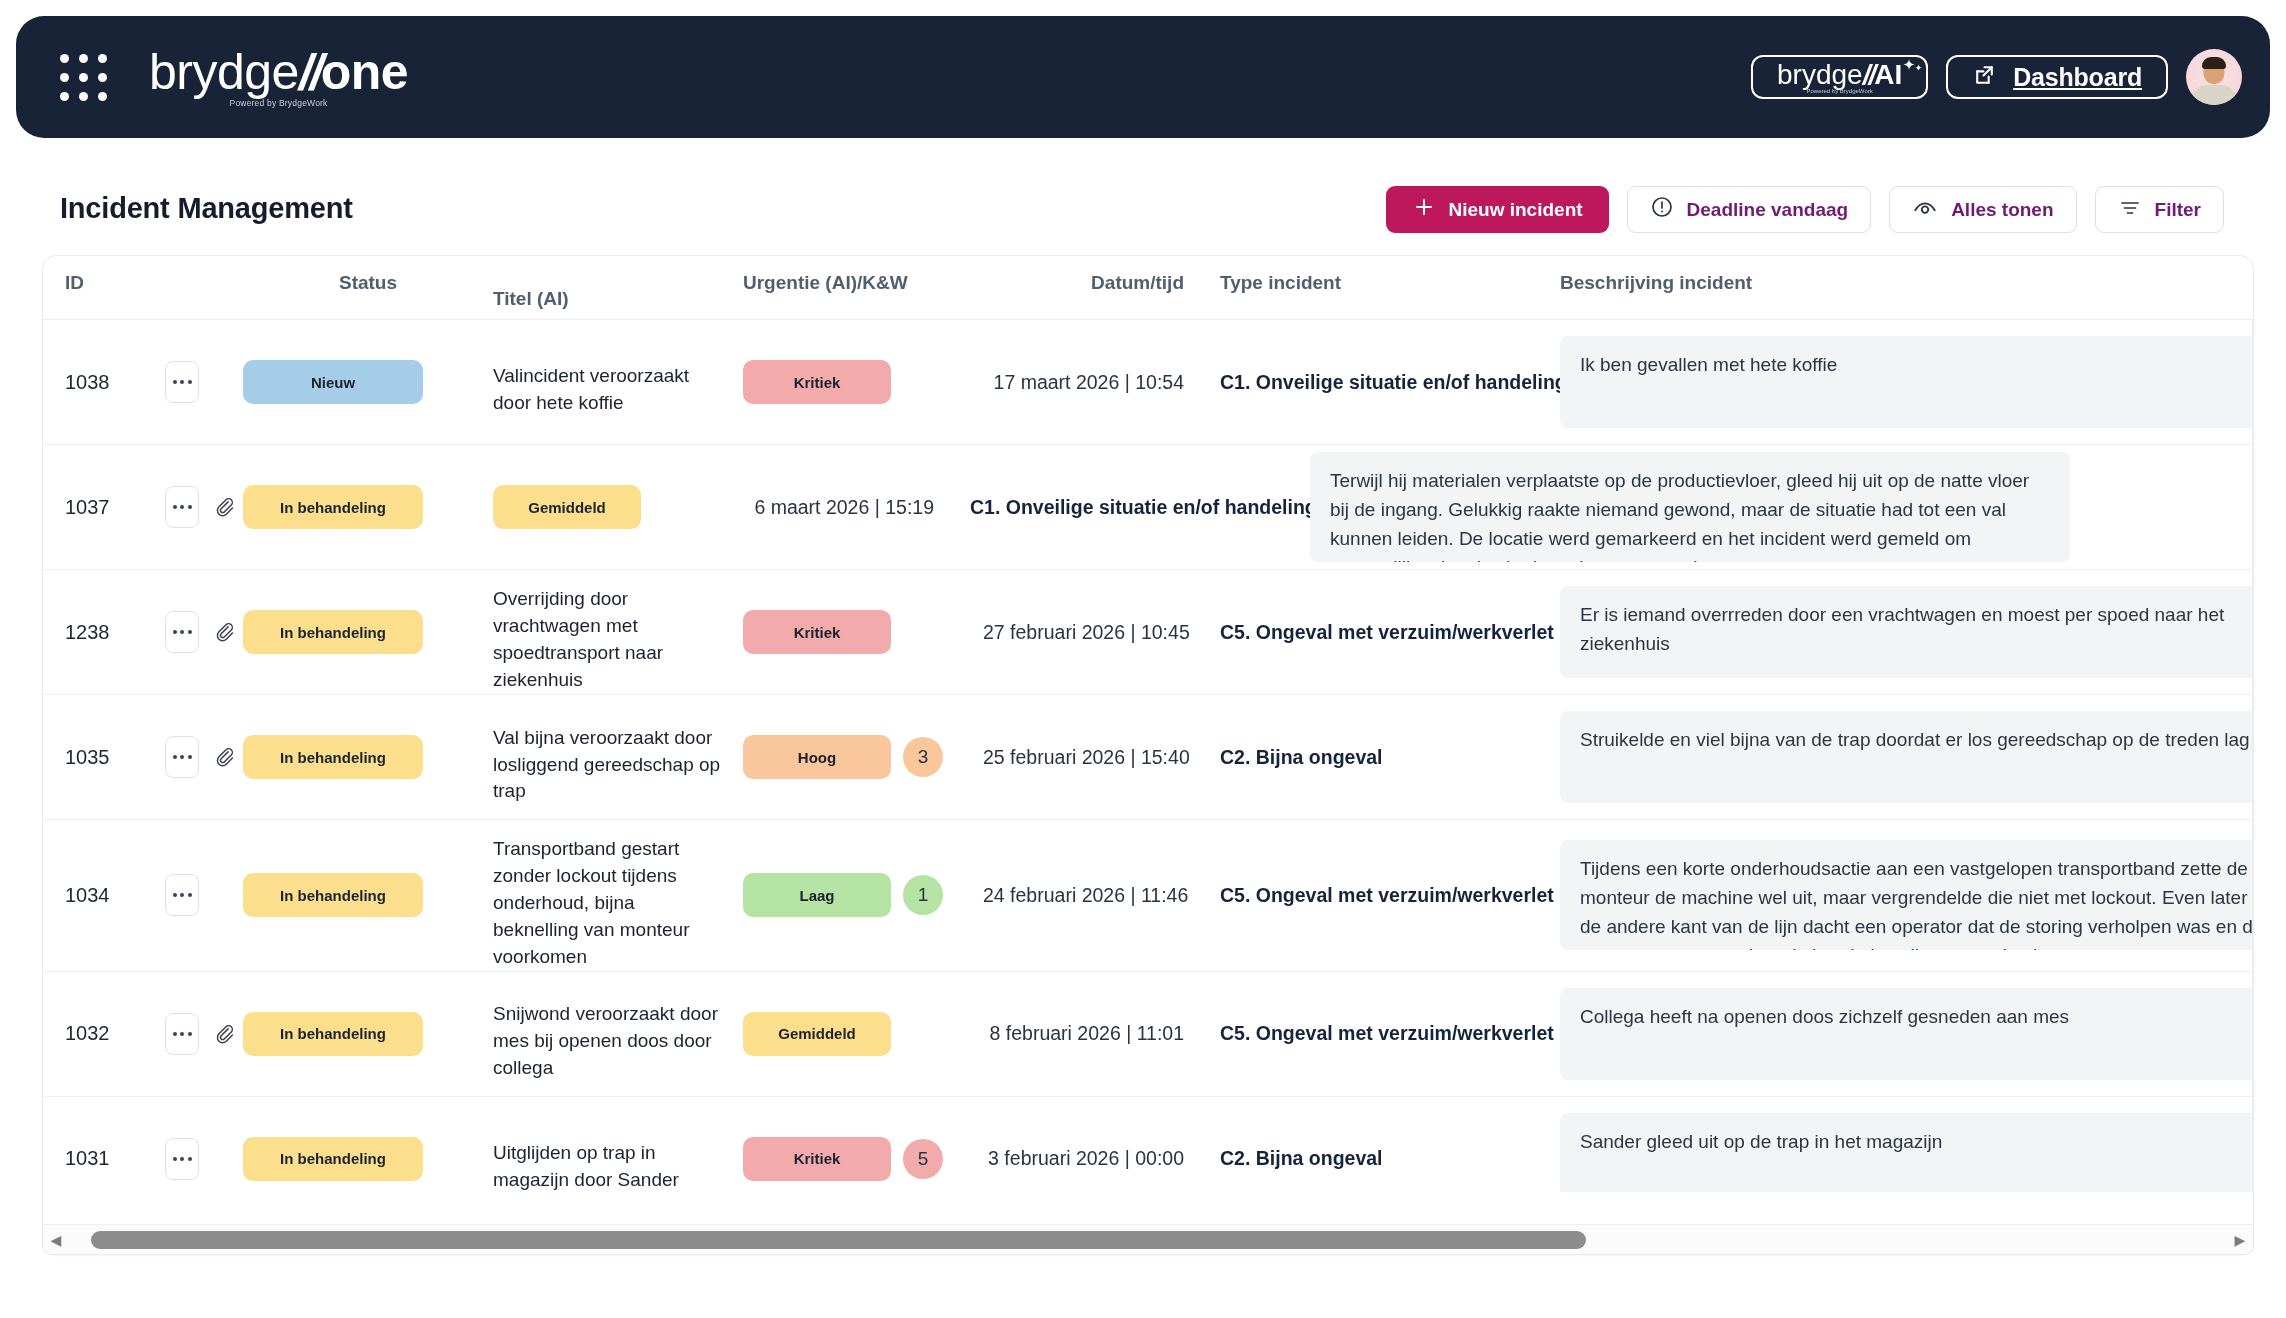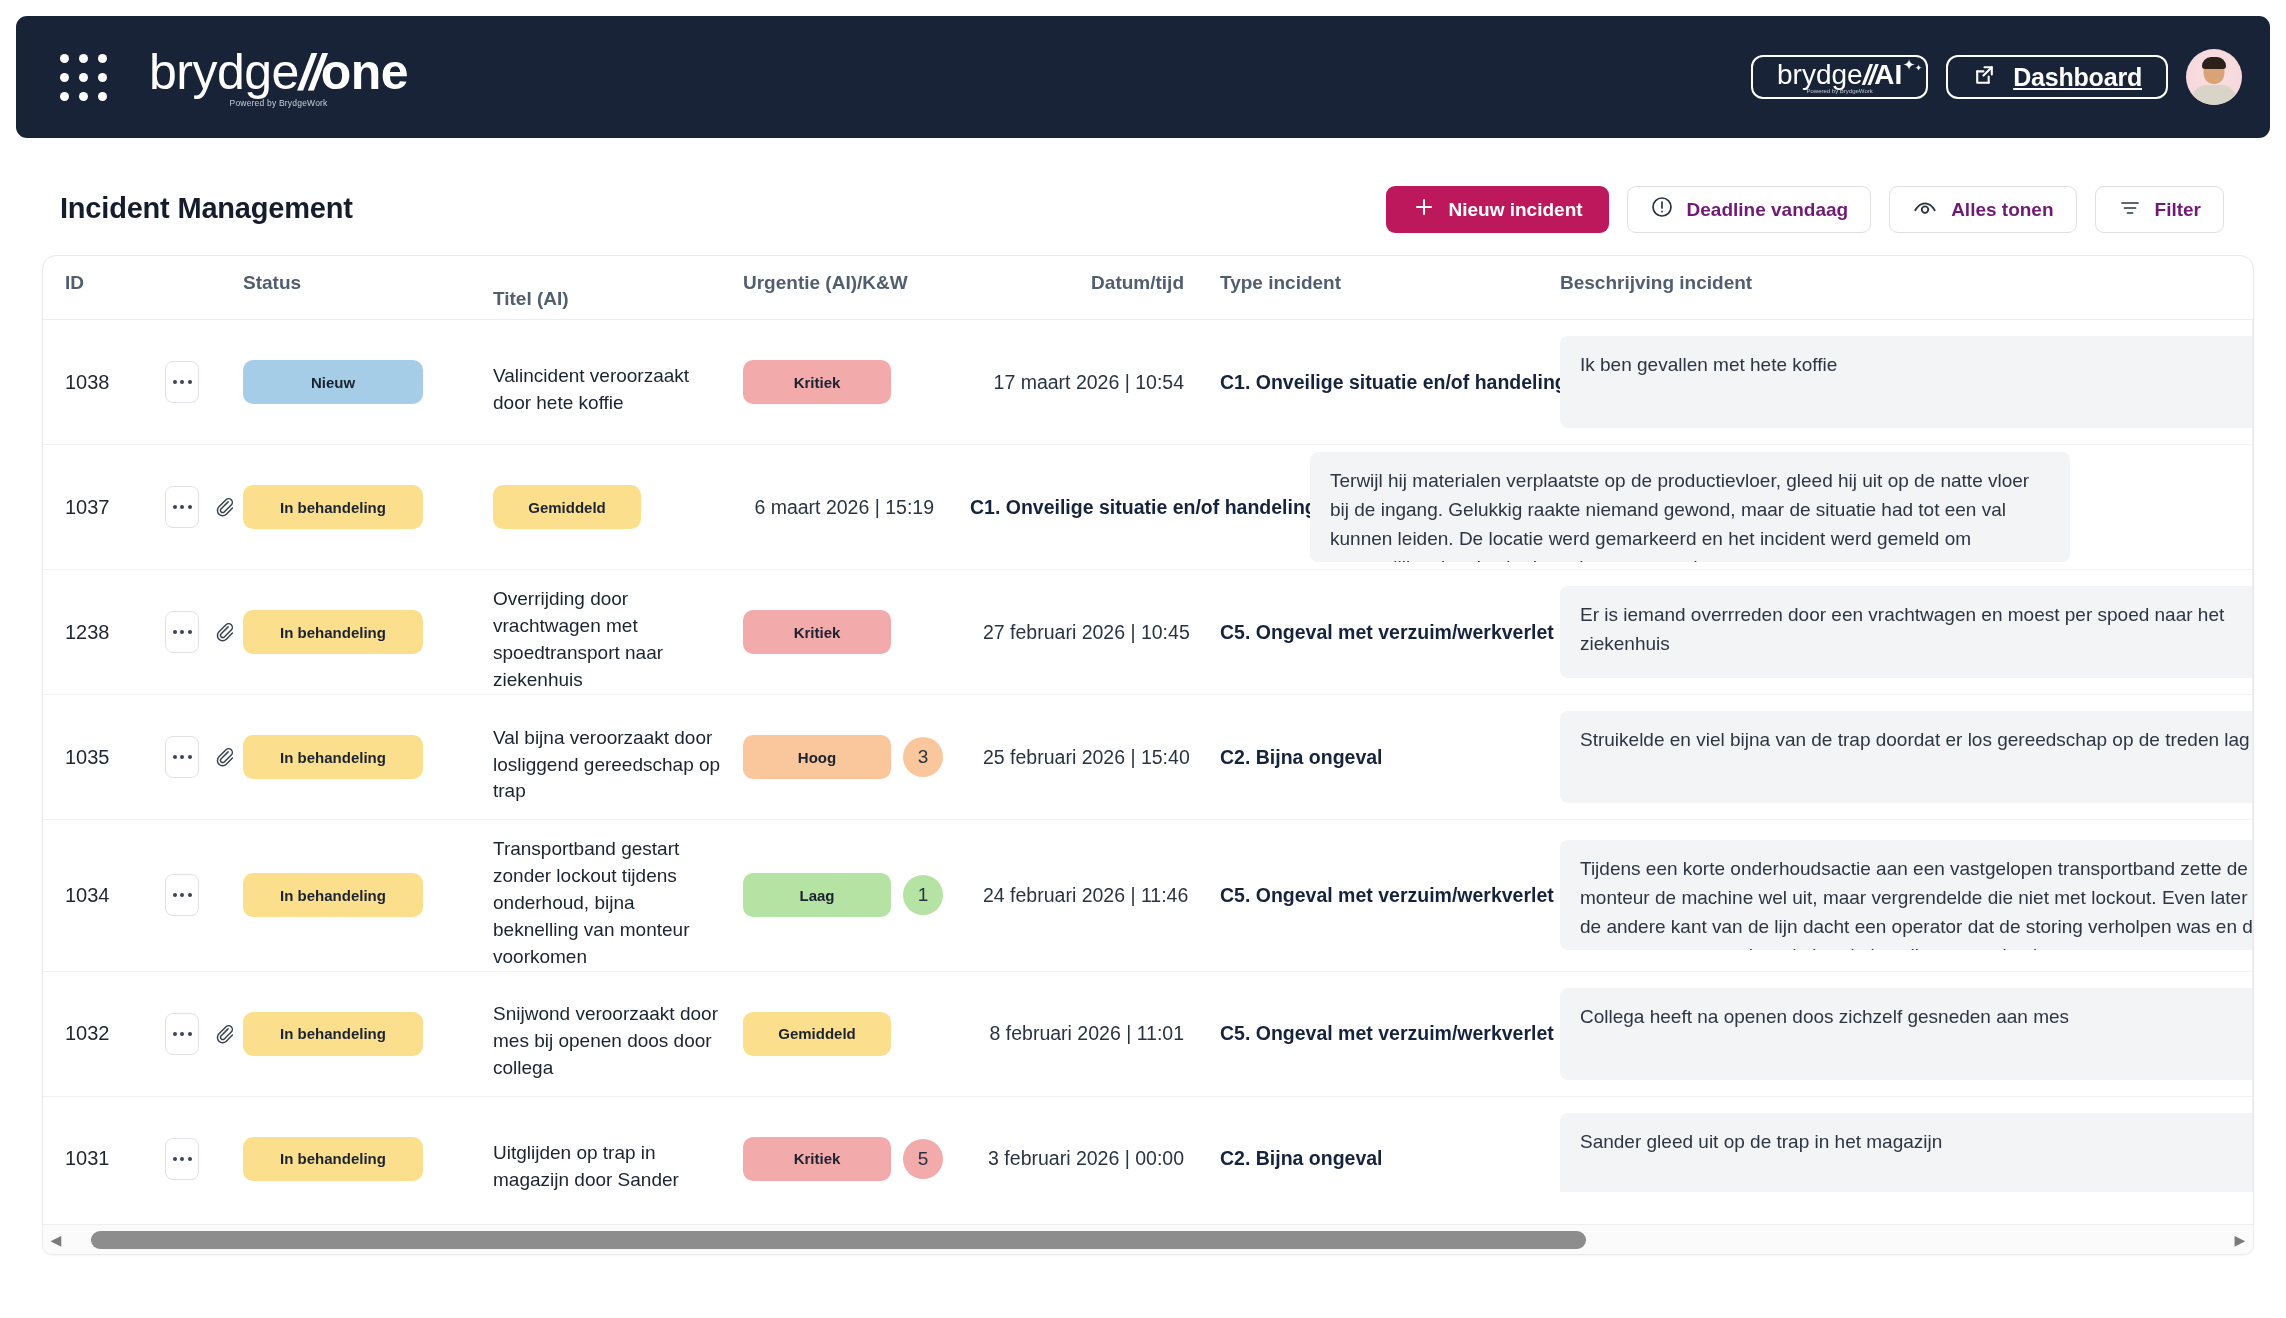--- a/index.html
+++ b/index.html
@@ -9,21 +9,21 @@
     font-family: "Liberation Sans", sans-serif;
     overflow: hidden;
   }
 
   
   .topbar {
     position: absolute;
     left: 16px; top: 16px;
     width: 2254px; height: 122px;
     background: #182338;
-    border-radius: 11px;
+    border-radius: 28px;
     display: flex; align-items: center;
     padding: 0 28px 0 44px;
   }
   .grid-icon { display: grid; grid-template-columns: repeat(3, 9px);
     grid-template-rows: repeat(3, 9px); gap: 10px; margin-right: 42px; }
   .grid-icon i { width: 9px; height: 9px; border-radius: 50%; background: #fff; display: block; }
 
   .brand { display: flex; flex-direction: column; align-items: flex-start; position: relative; }
   .brand-main { font-size: 50px; color: #fff; letter-spacing: -0.5px; line-height: 1; font-weight: 300; }
   .brand-main b { font-weight: 800; font-style: italic; letter-spacing: -3px; }
@@ -87,21 +87,21 @@
   .tbody { position: relative; height: 872px; overflow: hidden; }
   .row {
     display: flex; align-items: center;
     border-bottom: 1px solid #f0f1f4;
     min-height: 125px;
   }
   .row:last-child { border-bottom: none; }
 
   .c-id    { width: 122px; padding-left: 22px; flex: 0 0 auto; }
   .c-menu  { width: 78px; flex: 0 0 auto; display:flex; align-items:center; gap: 14px;}
-  .c-status{ width: 250px; flex: 0 0 auto; }
+  .c-status{ width: 250px; flex: 0 0 auto; text-align: center; }
   .c-title { width: 250px; flex: 0 0 auto; padding-right: 18px; margin-top: 16px;}
   .c-urg   { width: 240px; flex: 0 0 auto; display: flex; align-items: center; gap: 12px;}
   .c-date  { width: 215px; flex: 0 0 auto; text-align: right; padding-right: 14px;}
   .c-type  { width: 340px; flex: 0 0 auto; padding-left: 22px;}
   .c-desc  { width: 600px; flex: 0 0 auto; padding-left: 22px;}
 
   .id-text { font-size: 20px; color: #1e2632; }
   .kebab {
     width: 34px; height: 42px; border: 1px solid #dfe2e7; border-radius: 8px;
     background: #fff; display: flex; align-items: center; justify-content: center;

